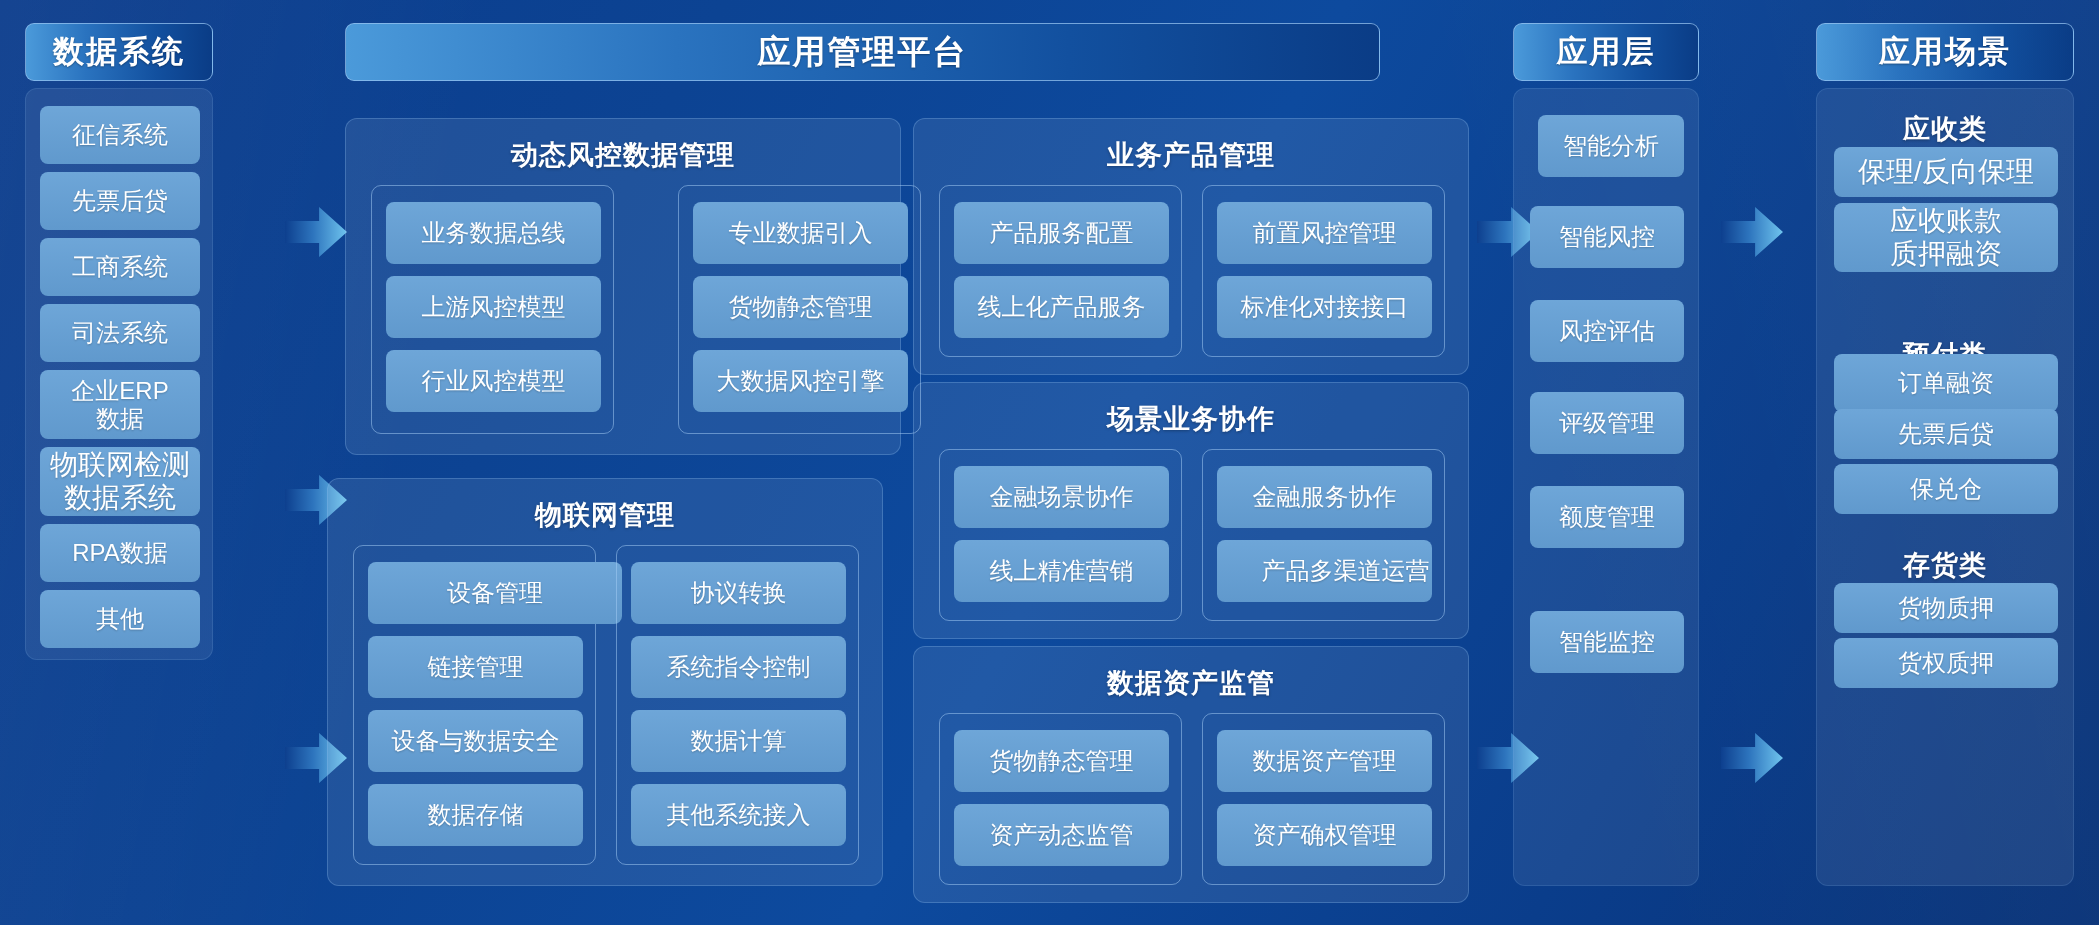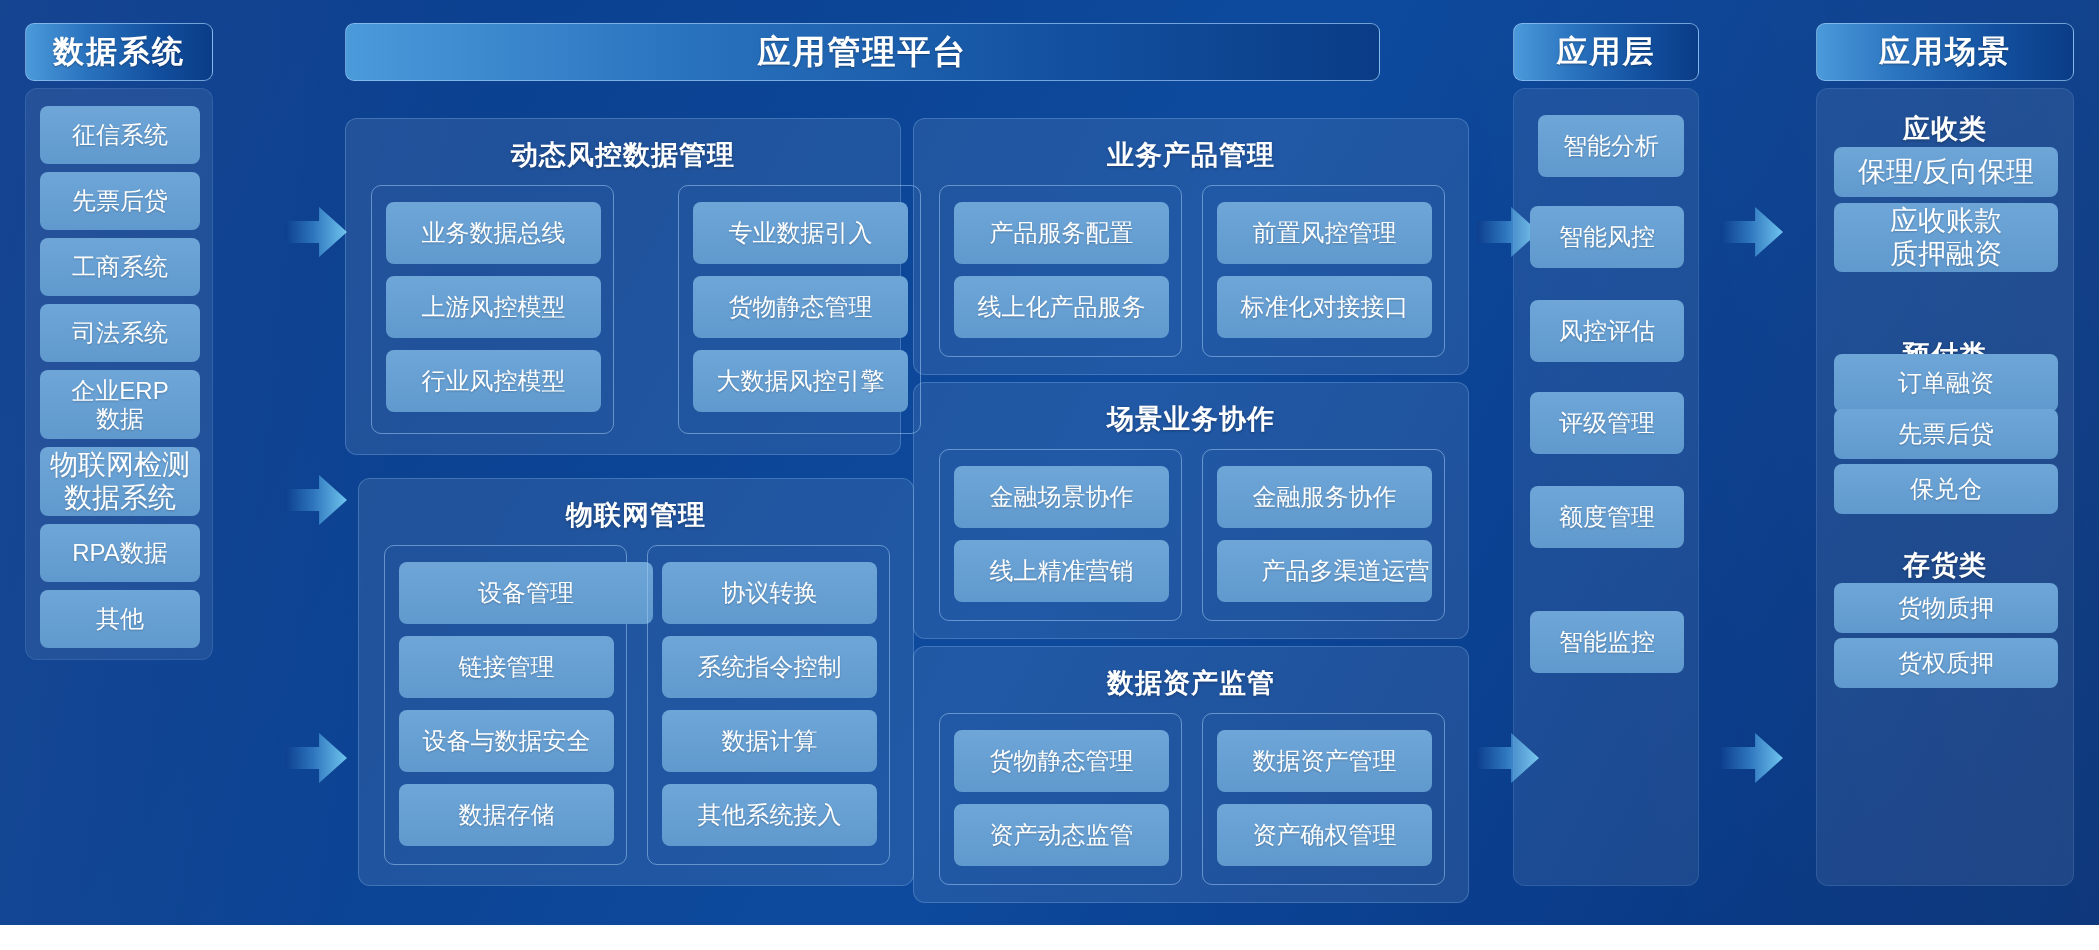--- a/index.html
+++ b/index.html
@@ -138,21 +138,21 @@
       <div class="chip" style="position:absolute; left:14px; top:90px; width:215px; height:62px;">上游风控模型</div>
       <div class="chip" style="position:absolute; left:14px; top:164px; width:215px; height:62px;">行业风控模型</div>
     </div>
     <div class="subgroup" style="left:288px; top:66px; width:243px; height:249px;margin-left:44px;">
       <div class="chip" style="position:absolute; left:14px; top:16px; width:215px; height:62px;">专业数据引入</div>
       <div class="chip" style="position:absolute; left:14px; top:90px; width:215px; height:62px;">货物静态管理</div>
       <div class="chip" style="position:absolute; left:14px; top:164px; width:215px; height:62px;">大数据风控引擎</div>
     </div>
   </div>
 
-  <div class="panel" style="left:358px; top:478px; width:556px; height:408px;padding-left:44px;">
+  <div class="panel" style="left:327px; top:478px; width:556px; height:408px;padding-left:44px;">
     <div class="panel-title" style="top:18px;">物联网管理</div>
     <div class="subgroup" style="left:25px; top:66px; width:243px; height:320px;">
       <div class="chip" style="position:absolute; left:14px; top:16px; width:254px; height:62px;text-align:right;">设备管理</div>
       <div class="chip" style="position:absolute; left:14px; top:90px; width:215px; height:62px;">链接管理</div>
       <div class="chip" style="position:absolute; left:14px; top:164px; width:215px; height:62px;">设备与数据安全</div>
       <div class="chip" style="position:absolute; left:14px; top:238px; width:215px; height:62px;">数据存储</div>
     </div>
     <div class="subgroup" style="left:288px; top:66px; width:243px; height:320px;">
       <div class="chip" style="position:absolute; left:14px; top:16px; width:215px; height:62px;">协议转换</div>
       <div class="chip" style="position:absolute; left:14px; top:90px; width:215px; height:62px;">系统指令控制</div>

